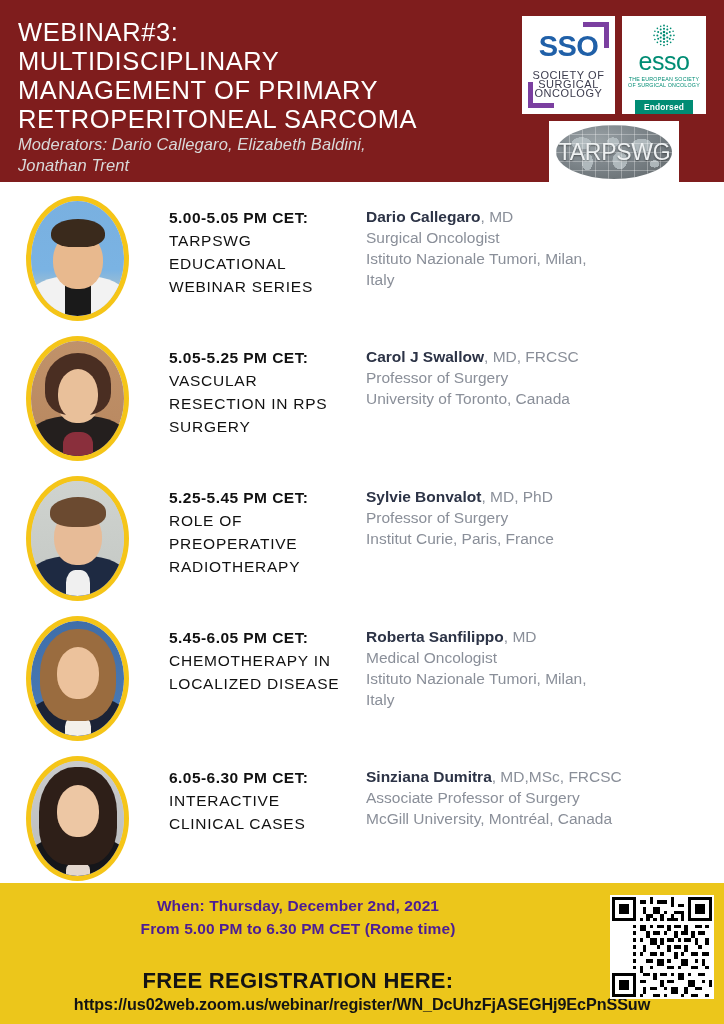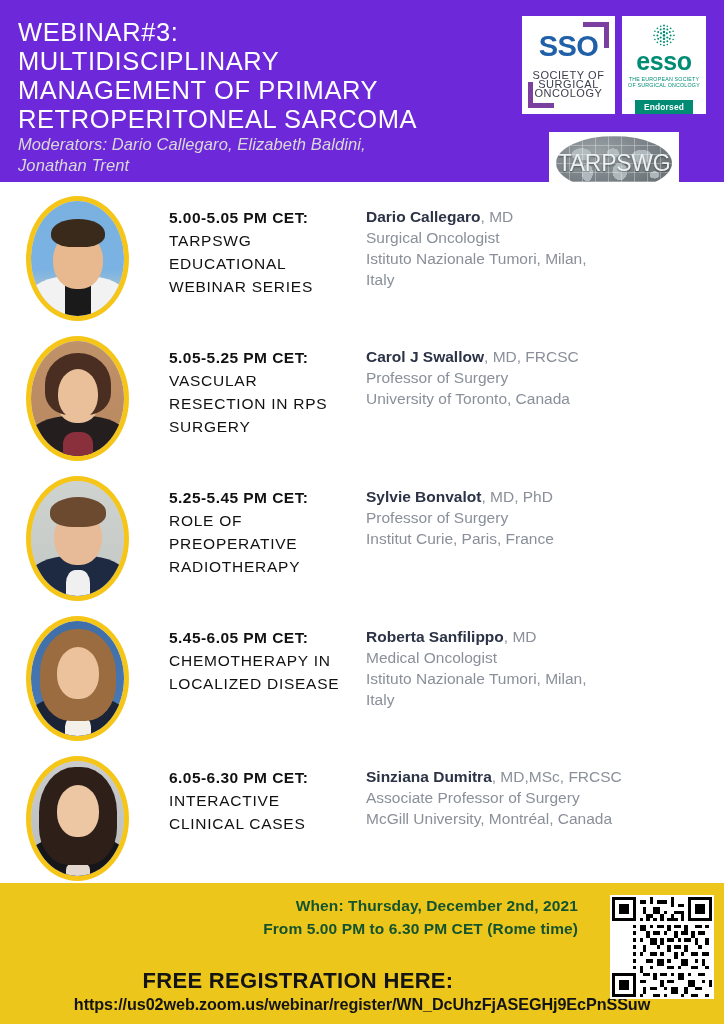--- a/index.html
+++ b/index.html
@@ -17,21 +17,21 @@
     width: 724px;
     height: 1024px;
     background: #ffffff;
   }
 
   
   .header {
     position: relative;
     width: 724px;
     height: 182px;
-    background: #6d28d9;
+    background: #7f1d1d;
     padding: 14px 18px 0 18px;
     display: flex;
     justify-content: space-between;
     align-items: flex-start;
   }
 
   .header-left {
     width: 500px;
     padding-top: 4px;
   }
@@ -55,21 +55,21 @@
     font-weight: 400;
     margin-top: 0;
     letter-spacing: 0.1px;
     white-space: pre-line;
   }
 
   .header-right {
     display: flex;
     flex-direction: column;
     align-items: center;
-    gap: 18px;
+    gap: 7px;
     padding-top: 2px;
   }
 
   .logo-row {
     display: flex;
     gap: 7px;
   }
 
   
   .logo-sso {
@@ -125,21 +125,21 @@
     display: flex;
     flex-direction: column;
     align-items: center;
     justify-content: flex-start;
     padding-top: 7px;
     overflow: hidden;
   }
   .esso-mark { width: 34px; height: 30px; }
   .esso-word {
     color: #008c74;
-    font-weight: 700;
+    font-weight: 400;
     font-size: 25px;
     line-height: 25px;
     letter-spacing: -0.4px;
     margin-top: 1px;
   }
   .esso-sub {
     color: #008c74;
     font-size: 5.3px;
     line-height: 6.6px;
     text-align: center;
@@ -321,22 +321,22 @@
     width: 724px;
     height: 141px;
     background: #ecc61b;
   }
 
   .footer-when {
     position: absolute;
     top: 12px;
     left: 18px;
     width: 560px;
-    text-align: right;
-    color: #14532d;
+    text-align: center;
+    color: #4c1d95;
   }
   .when-line {
     font-size: 15.5px;
     line-height: 22.5px;
     font-weight: 600;
     letter-spacing: 0.1px;
   }
   .when-label { font-weight: 700; }
 
   .footer-reg {

